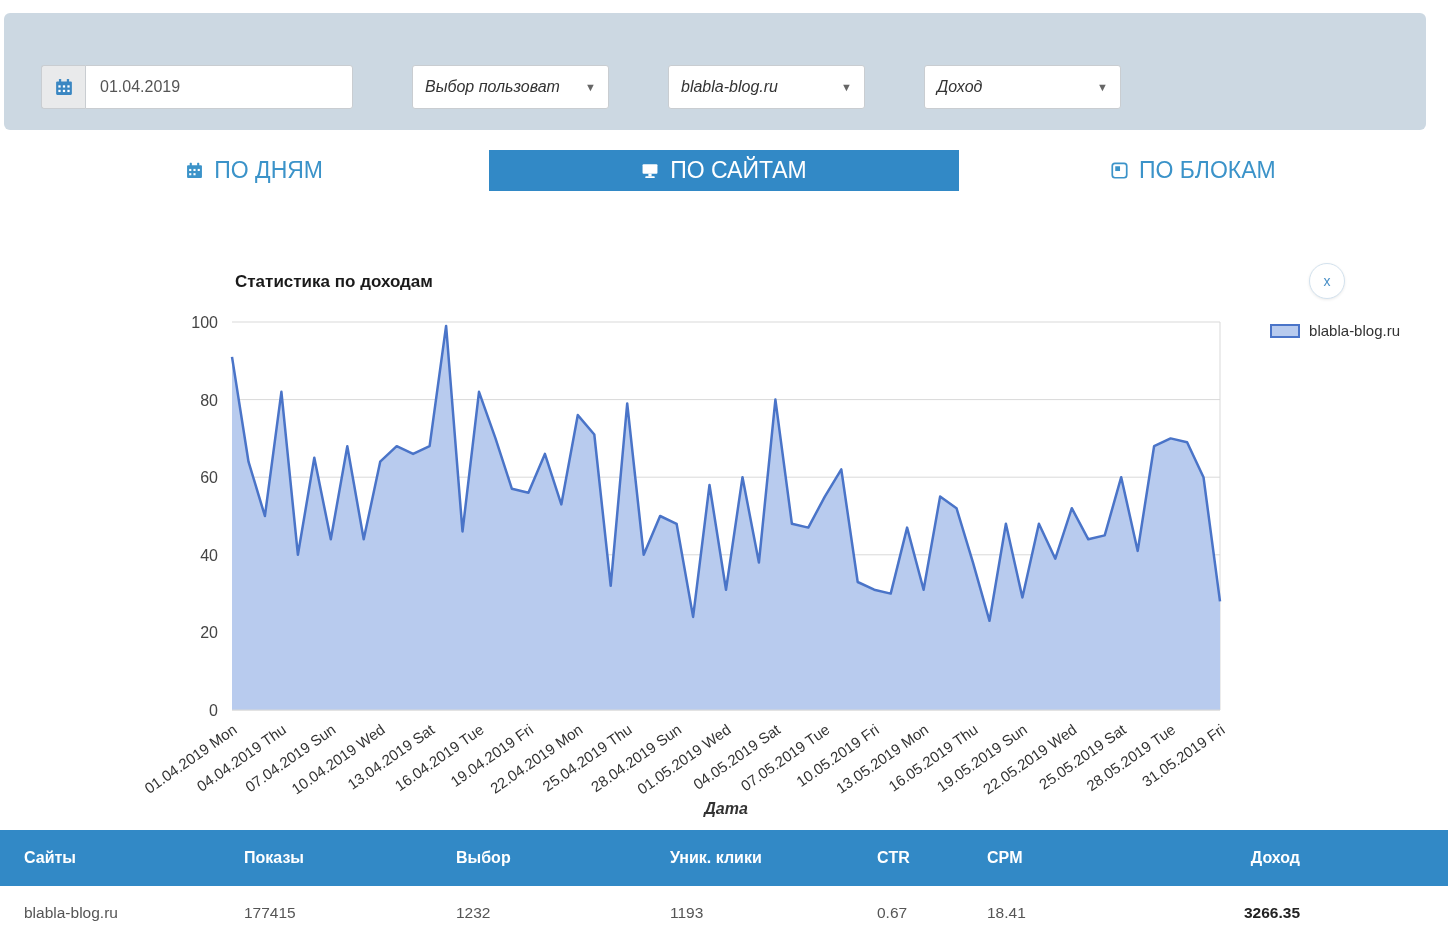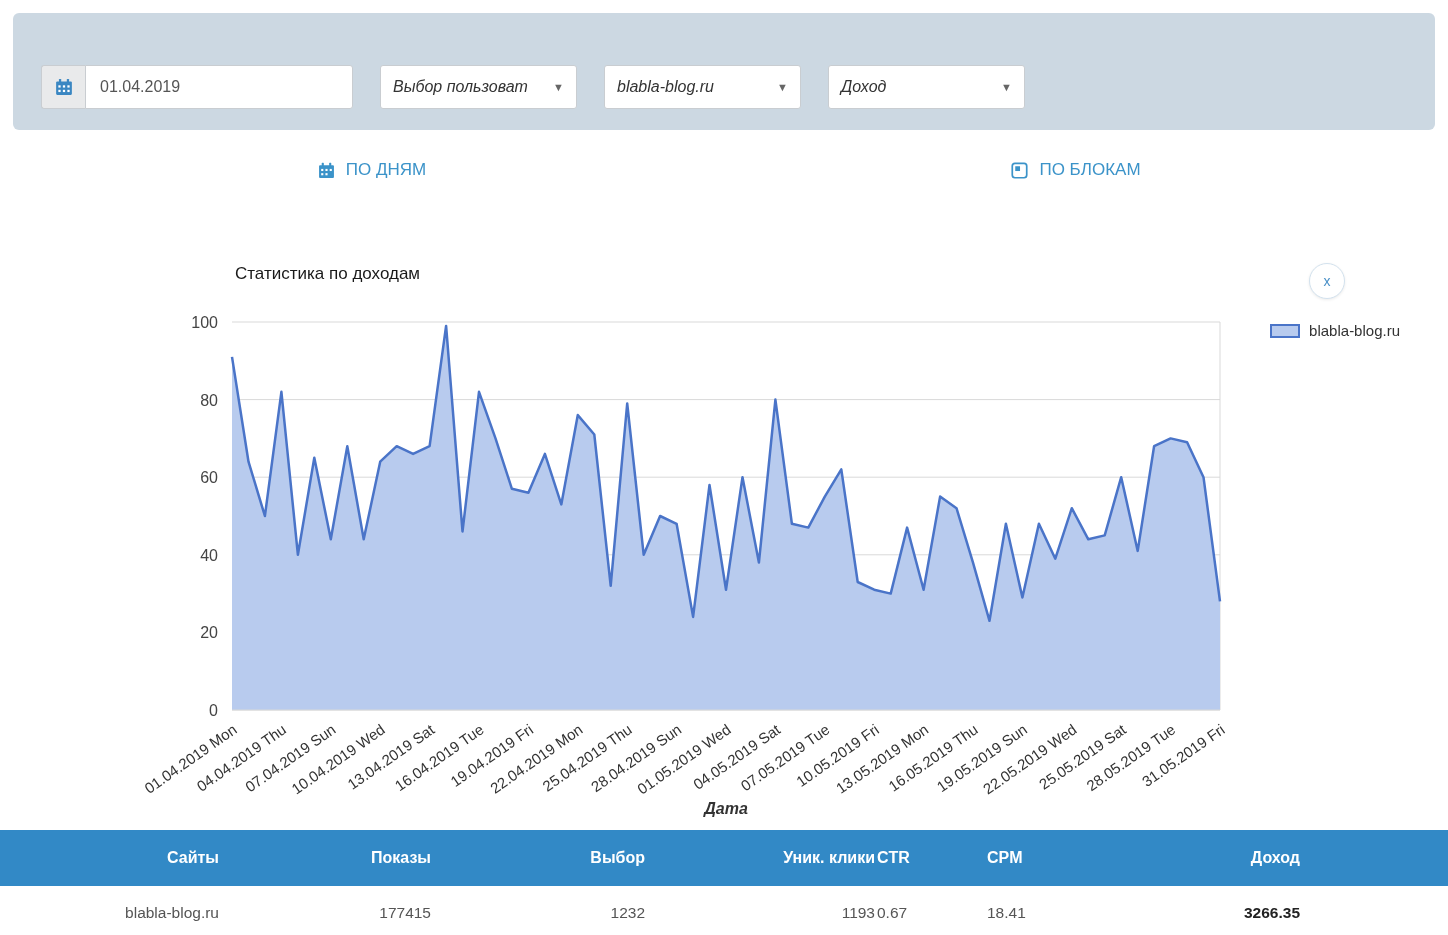--- a/index.html
+++ b/index.html
@@ -2,23 +2,23 @@
 <html><head>
 <meta charset="utf-8">
 <style>
   html,body{margin:0;padding:0}
   body{
     width:1448px;height:935px;position:relative;overflow:hidden;
     background:#fff;font-family:"Liberation Sans",sans-serif;
   }
   
   .filter-panel{
-    position:absolute;left:13px;top:13px;width:1422px;height:117px;
+    position:absolute;left:4px;top:13px;width:1422px;height:117px;
     background:#ccd8e2;border-radius:6px;box-sizing:border-box;
-    display:flex;align-items:flex-end;padding:0 28px 21px;gap:27px;
+    display:flex;align-items:flex-end;padding:0 37px 21px;gap:59px;
   }
   .date-group{display:flex;height:44px}
   .cal-btn{
     width:43px;background:#e9eaeb;border:1px solid #c9cdd1;border-right:none;
     border-radius:3px 0 0 3px;display:flex;align-items:center;justify-content:center;cursor:pointer;
   }
   .date-input{
     width:268px;border:1px solid #c9cdd1;border-radius:0 3px 3px 0;
     padding:0 14px;font-size:16px;color:#555;font-family:inherit;outline:none;background:#fff;box-sizing:border-box;
   }
@@ -28,45 +28,45 @@
     font-size:16px;color:#333;cursor:pointer;box-sizing:border-box;white-space:nowrap;overflow:hidden;font-style:italic;
   }
   .caret{color:#666;font-size:11px;margin-left:6px}
   
   .tab-bar{
     position:absolute;top:130px;left:0;width:1448px;height:80px;background:#fff;
     display:flex;align-items:center;padding:0 20px;box-sizing:border-box;
   }
   .tab{
     flex:1;height:41px;display:flex;align-items:center;justify-content:center;gap:11px;
-    color:#3b93c9;font-size:17px;cursor:pointer;user-select:none;
+    color:#3b93c9;font-size:23px;cursor:pointer;user-select:none;
   }
   .tab.active{background:#3289c6;color:#fff}
   .tab svg{flex:0 0 auto}
   
   .chart-section{position:absolute;top:210px;left:0;width:1448px;height:620px;background:#fff}
-  .chart-title{position:absolute;left:235px;top:54px;font-size:17px;font-weight:normal;color:#1a1a1a}
+  .chart-title{position:absolute;left:235px;top:62px;font-size:17px;font-weight:bold;color:#1a1a1a}
   .close-btn{
     position:absolute;right:103px;top:53px;width:34px;height:34px;border-radius:50%;
     background:#fff;border:1px solid #d3e2ee;color:#4a90c7;font-size:14px;
     display:flex;align-items:center;justify-content:center;cursor:pointer;
     box-shadow:0 1px 3px rgba(0,0,0,.08);
   }
   .legend{position:absolute;right:48px;top:112px;display:flex;align-items:center;gap:9px;font-size:15px;color:#333}
   .legend-swatch{width:30px;height:14px;background:#b8cbee;border:2px solid #4a74c8;box-sizing:border-box}
   #chart-svg{position:absolute;left:0;top:40px}
   .ytick{font-size:16px;fill:#444;font-family:"Liberation Sans",sans-serif}
   .xtick{font-size:15px;fill:#333;font-family:"Liberation Sans",sans-serif}
   .xlabel{font-size:16px;font-style:italic;font-weight:bold;fill:#333;font-family:"Liberation Sans",sans-serif}
   
   .stats-table{position:absolute;top:830px;left:0;width:1448px}
   table{width:100%;border-collapse:collapse;table-layout:fixed}
   th{background:#3289c6;color:#fff;height:54px;font-weight:bold;font-size:16px;text-align:left}
   td{height:51px;color:#555;background:#fff;font-size:15.5px}
-  .c-l{padding-left:18px;text-align:right}
+  .c-l{padding-left:24px;text-align:left}
   .c-r{text-align:left}
   .c-last{text-align:right;padding-right:148px}
   td.bold{font-weight:bold;color:#222}
 </style>
 </head>
 <body>
 
 <div class="filter-panel">
   <div class="date-group">
     <span class="cal-btn">
@@ -114,20 +114,28 @@
           <rect x="3" y="6.5" width="2" height="2"></rect>
           <rect x="7" y="6.5" width="2" height="2"></rect>
           <rect x="11" y="6.5" width="2" height="2"></rect>
           <rect x="3" y="10.5" width="2" height="2"></rect>
           <rect x="7" y="10.5" width="2" height="2"></rect>
         </g>
     </svg>
     <span>ПО ДНЯМ</span>
   </div>
 
+  <div class="tab active">
+    <svg width="18" height="17" viewBox="0 0 16 16">
+      <rect x="1" y="2" width="14" height="9" rx="1" fill="currentColor"></rect>
+      <rect x="6.5" y="11" width="3" height="2.5" fill="currentColor"></rect>
+      <rect x="3.5" y="13.5" width="9" height="1.6" rx="0.8" fill="currentColor"></rect>
+    </svg>
+    <span>ПО САЙТАМ</span>
+  </div>
 
   <div class="tab">
     <svg width="17" height="17" viewBox="0 0 16 16">
       <rect x="1.2" y="1.2" width="13.6" height="13.6" rx="2.5" fill="none" stroke="currentColor" stroke-width="1.6"></rect>
       <rect x="4" y="4" width="4.5" height="4.5" fill="currentColor"></rect>
     </svg>
     <span>ПО БЛОКАМ</span>
   </div>
 
 </div>

